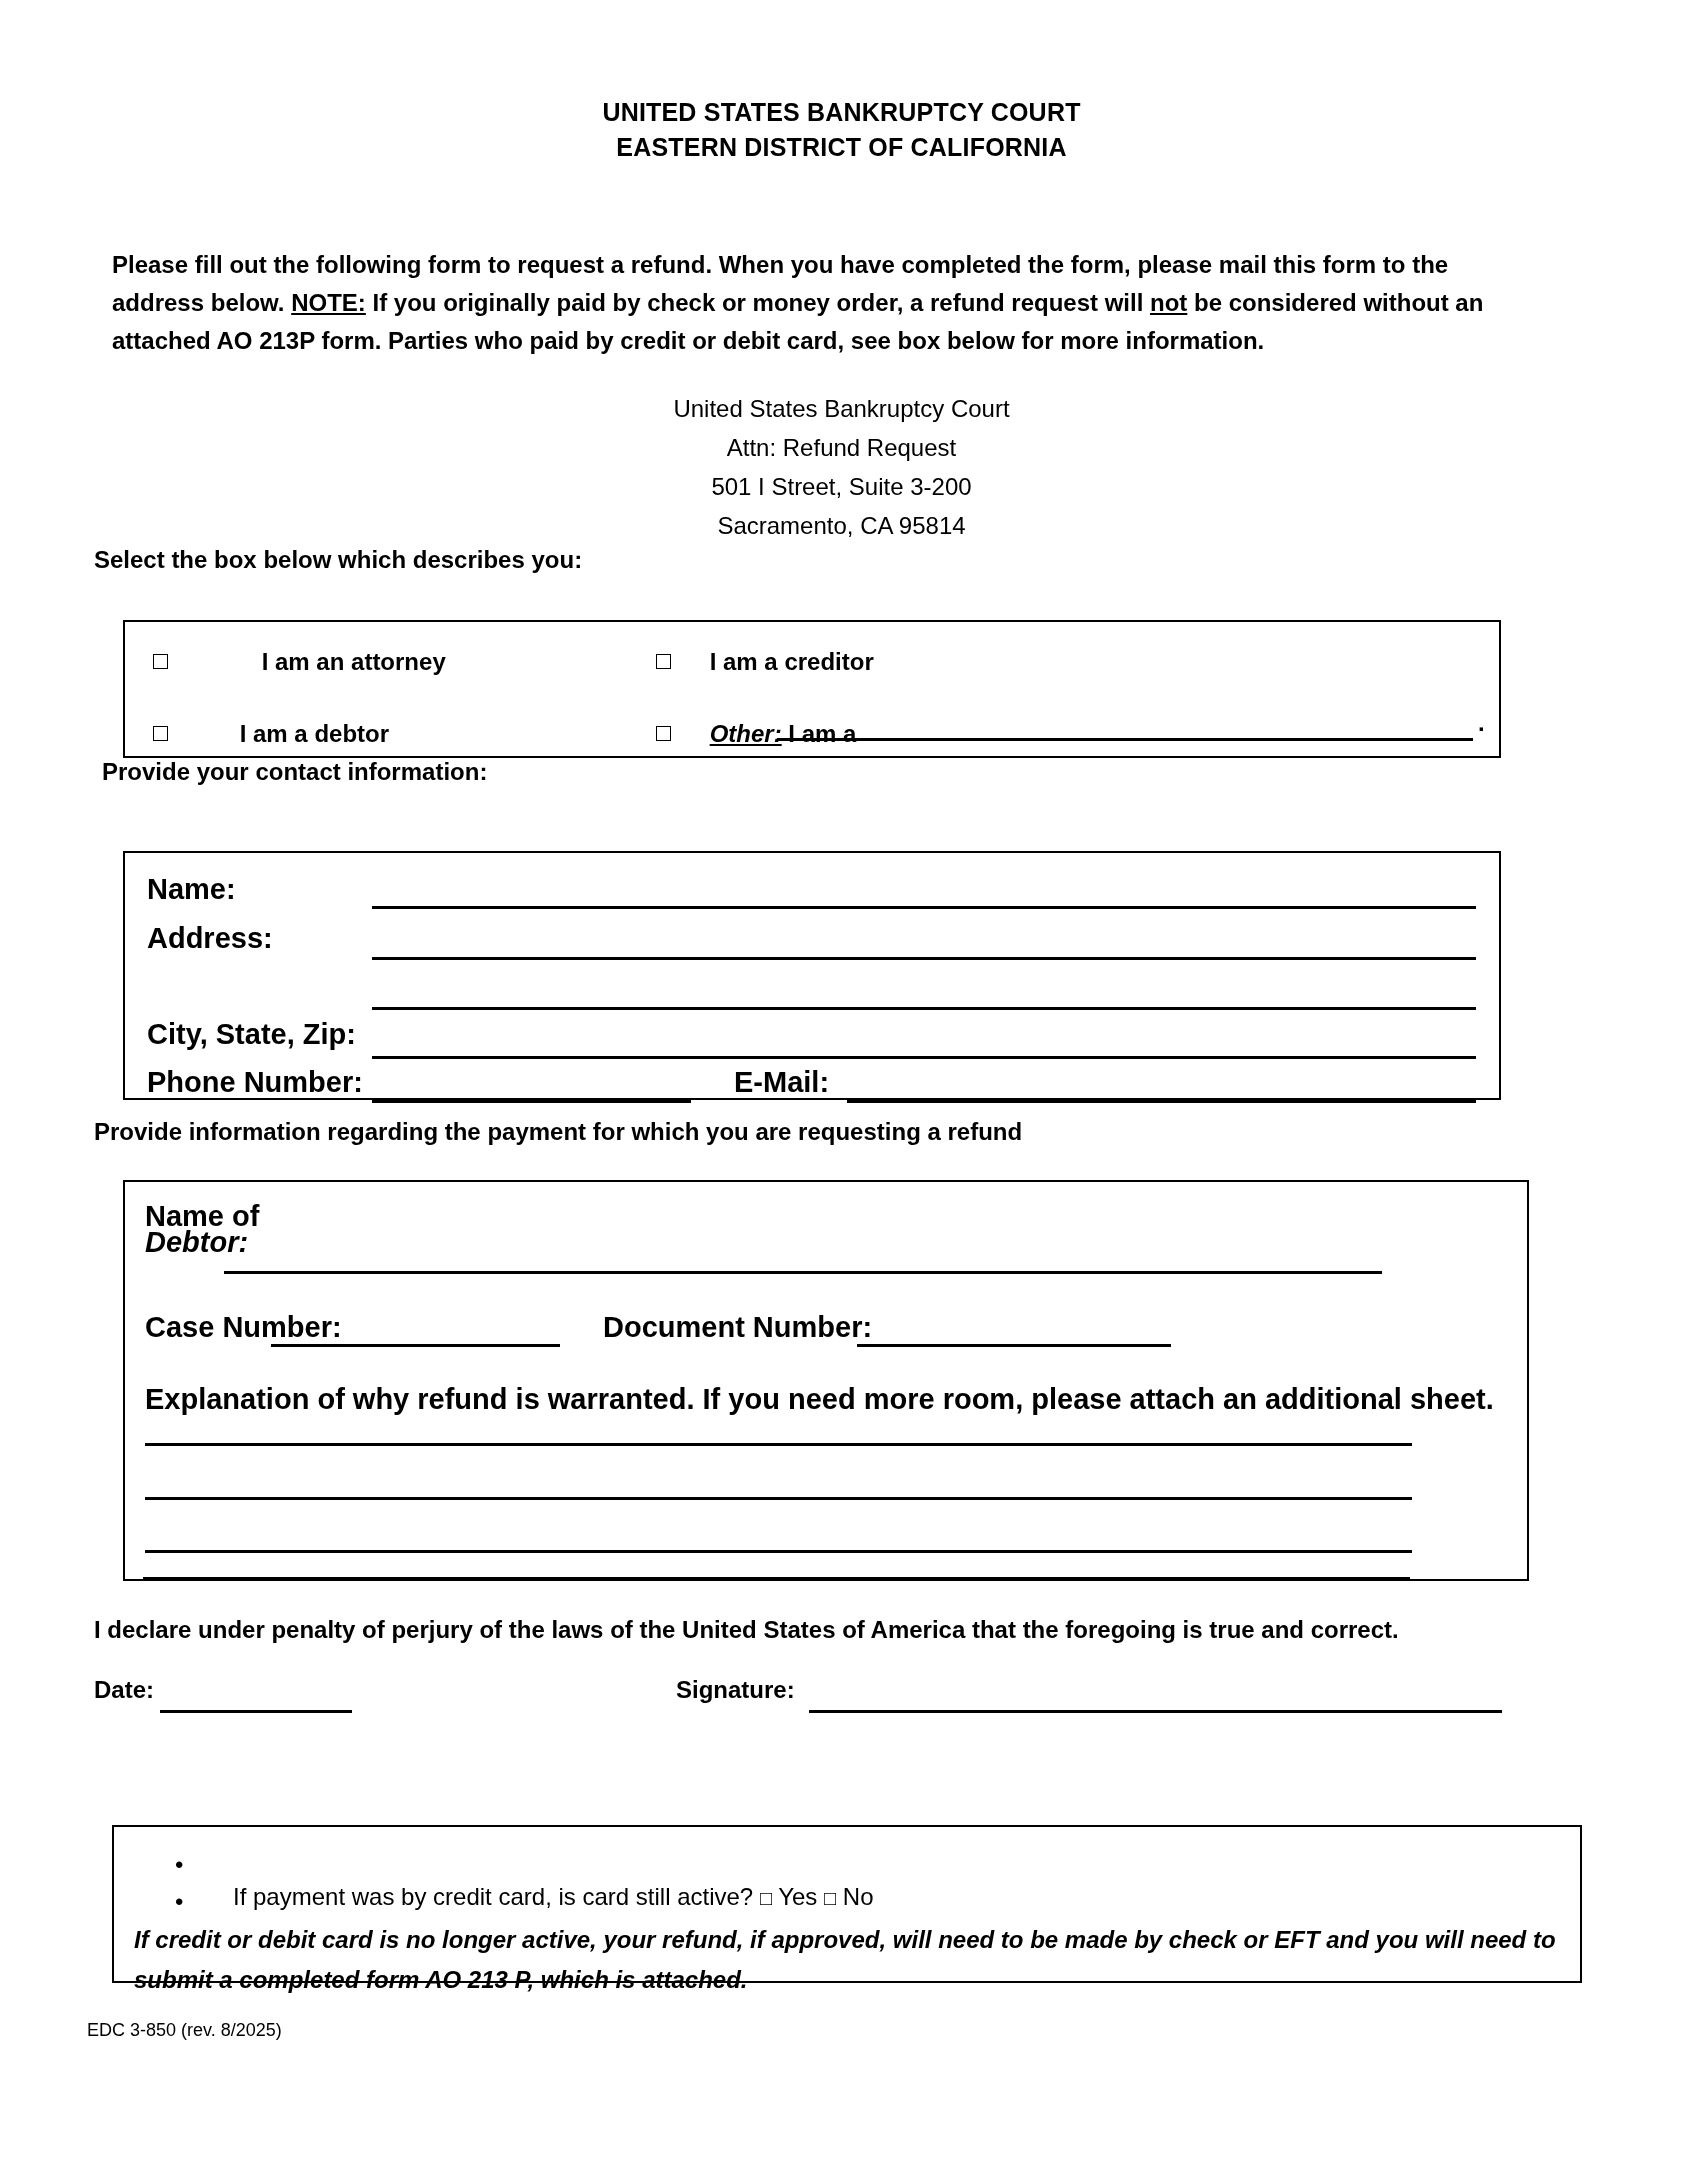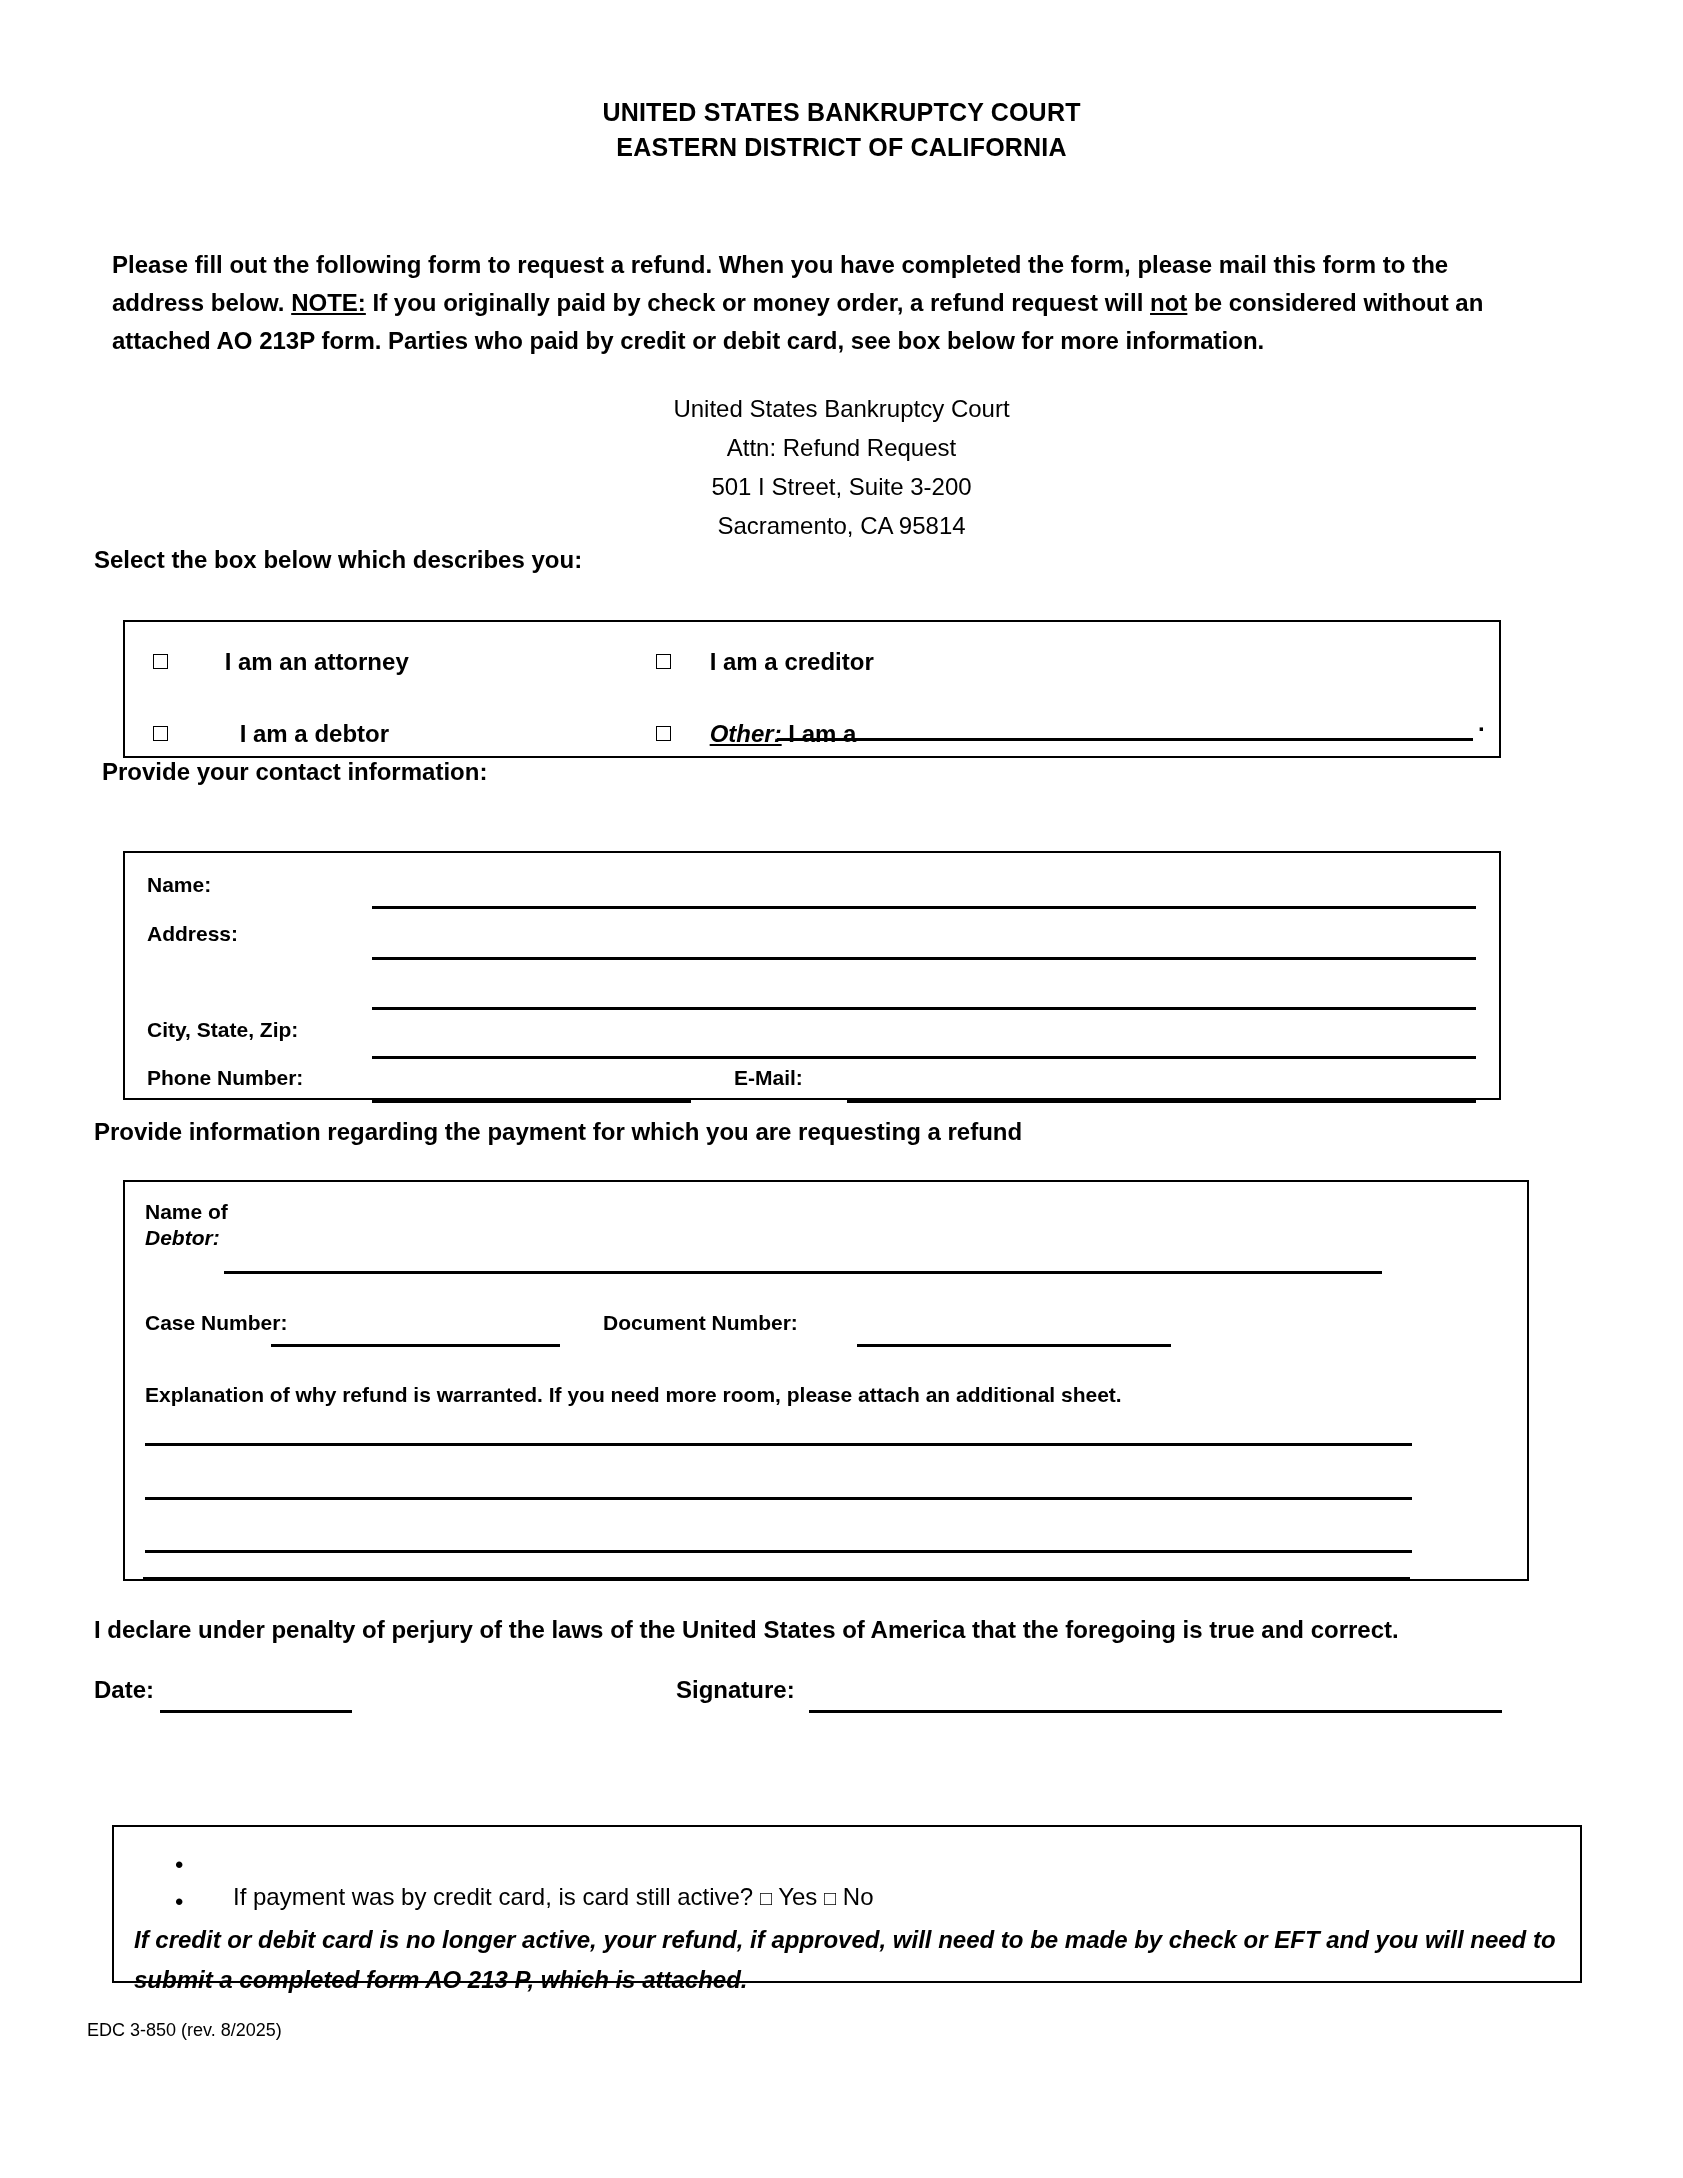--- a/index.html
+++ b/index.html
@@ -111,21 +111,21 @@
 
   
   #box-contact {
     left: 123px;
     top: 851px;
     width: 1378px;
     height: 249px;
   }
   .field-label {
     position: absolute;
-    font-size: 21px;
+    font-size: 29px;
     font-weight: bold;
     white-space: nowrap;
   }
   .rule {
     position: absolute;
     border-bottom: 3px solid #000;
     height: 0;
   }
 
   
@@ -210,21 +210,21 @@
     <div>501 I Street, Suite 3-200</div>
     <div>Sacramento, CA 95814</div>
   </div>
 
   <div class="section-label" id="label-select">Select the box below which describes you:</div>
 
   <div class="framed" id="box-select">
 
     <div class="cbrow" style="left:28px; top:26px;">
       <span class="cbox"></span>
-      <span class="cb-label" style="margin-left:50px;">I am an attorney</span>
+      <span class="cb-label" style="margin-left:87px;">I am an attorney</span>
     </div>
 
     <div class="cbrow" style="left:531px; top:26px;">
       <span class="cbox"></span>
       <span class="cb-label" style="margin-left:32px;">I am a creditor</span>
     </div>
 
     <div class="cbrow" style="left:28px; top:98px;">
       <span class="cbox"></span>
       <span class="cb-label" style="margin-left:65px;">I am a debtor</span>

